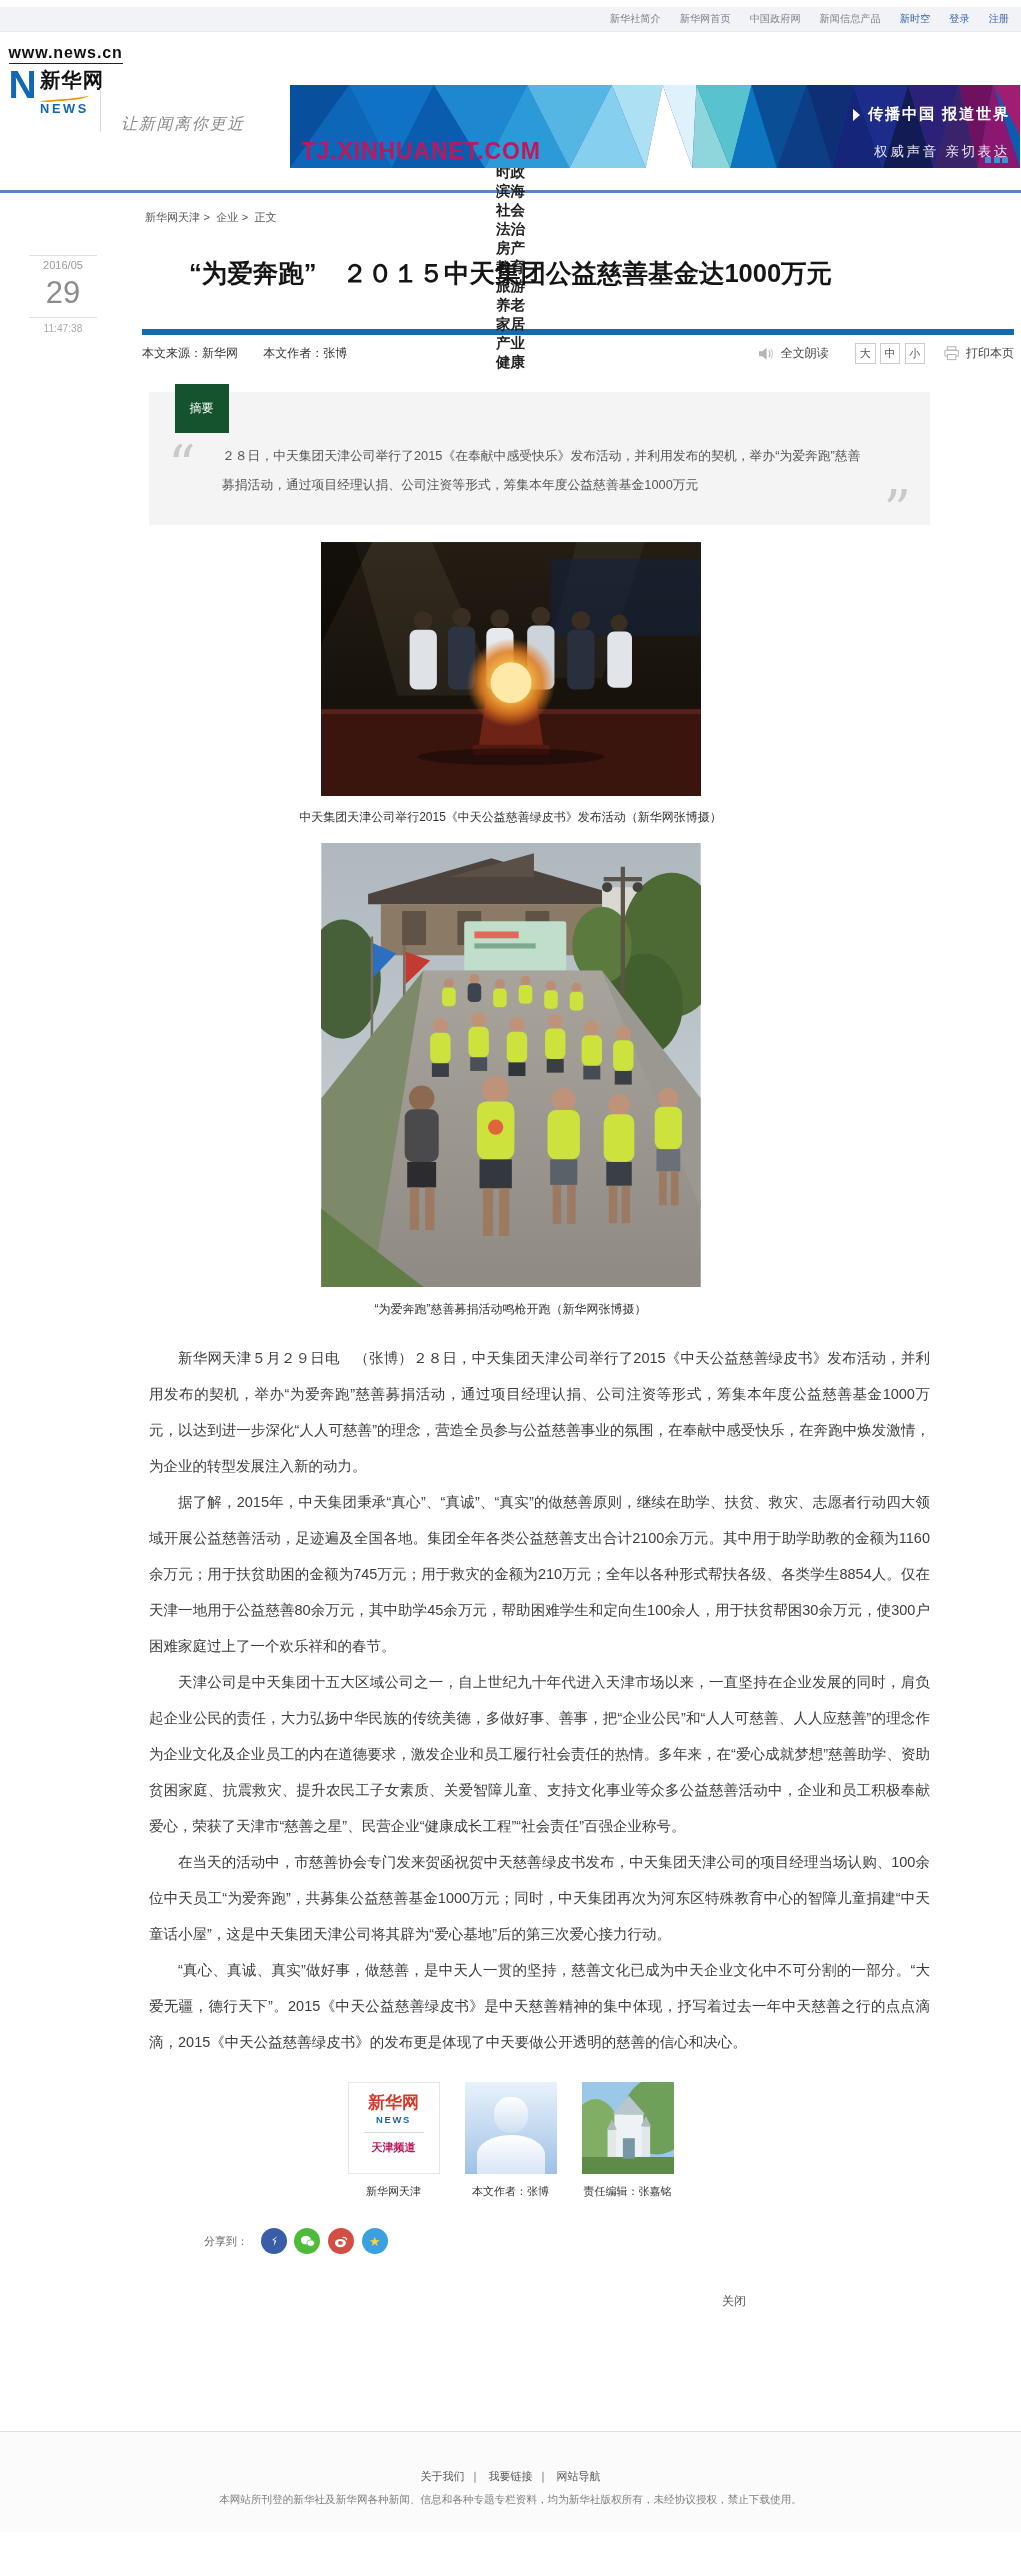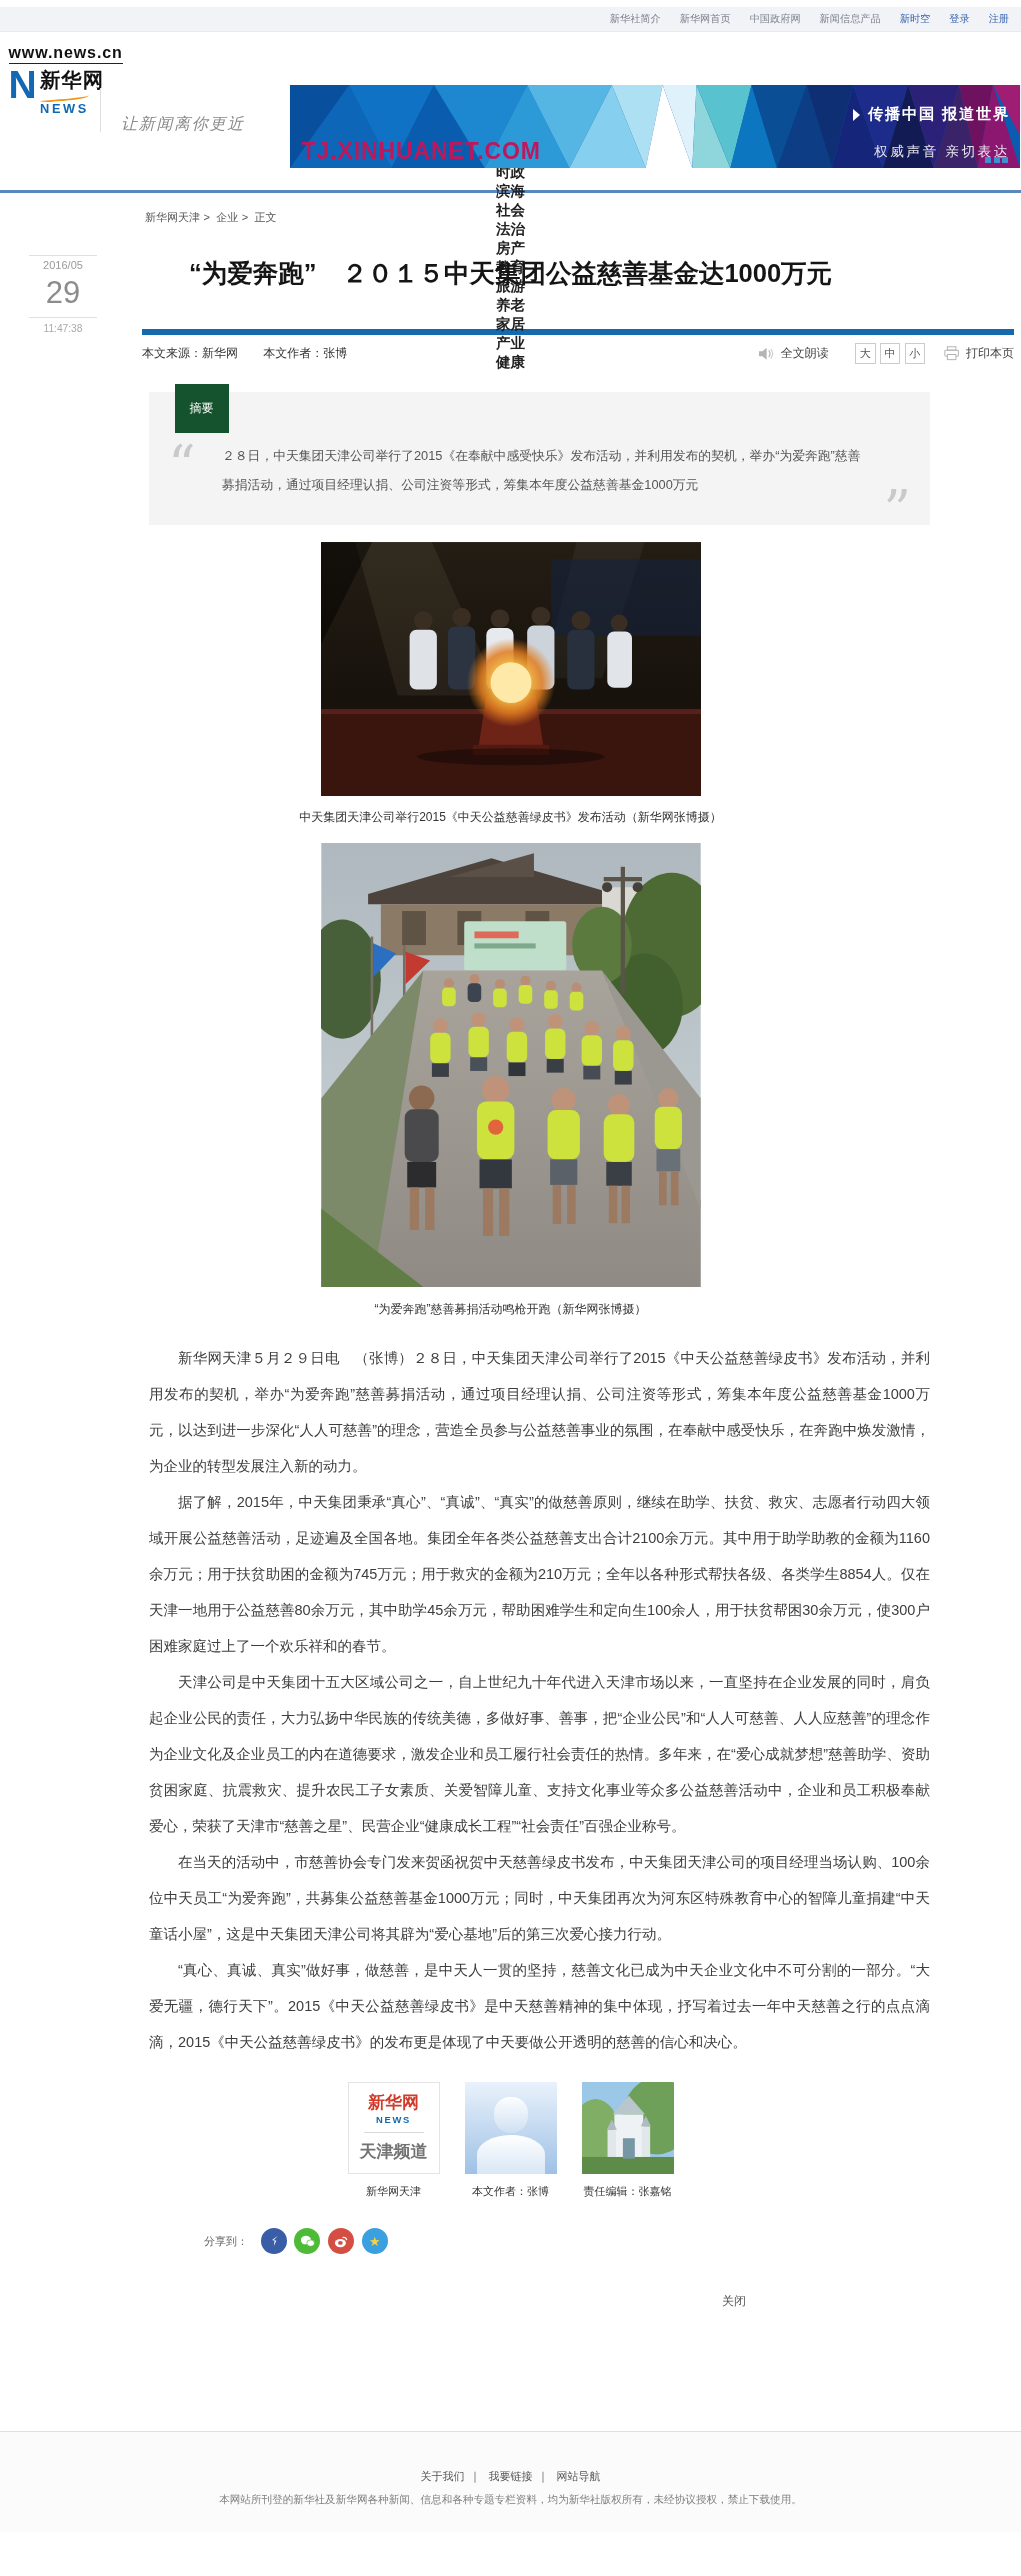--- a/index.html
+++ b/index.html
@@ -80,21 +80,21 @@
   .article-body p { font-size:14.5px; line-height:36px; color:#3d3d3d; text-indent:2em; text-align:justify; }
   
   .credits { margin-top:22px; display:flex; justify-content:center; gap:22px; }
   .credit-card { width:95px; text-align:center; }
   .credit-img { width:92px; height:92px; margin:0 auto; border:0.9px solid #e4e4e4; background:#fff; overflow:hidden; position:relative; }
   .credit-label { margin-top:10.2px; font-size:11px; color:#333; white-space:nowrap; }
   .mini-logo { padding-top:8.5px; }
   .mini-logo .cn { color:#d23a2a; font-weight:bold; font-size:17px; }
   .mini-logo .en { color:#1268b3; font-weight:bold; font-size:9.4px; letter-spacing:1.7px; }
   .mini-logo .rule { width:60px; height:0.9px; background:#d9d9d9; margin:6.8px auto; }
-  .mini-logo .ch { color:#737373; font-weight:bold; font-size:17px; }
+  .mini-logo .ch { color:#be185d; font-weight:bold; font-size:11px; }
   .avatar-box { width:100%; height:100%; background:linear-gradient(180deg,#e9f2fb 0%,#9fc1e6 100%); position:relative; }
   .avatar-head { position:absolute; left:29px; top:15.3px; width:34px; height:36px; background:linear-gradient(180deg,#fdfeff,#cfe0f2); border-radius:45% 45% 48% 48%; }
   .avatar-body { position:absolute; left:12px; top:53px; width:68px; height:39px; background:linear-gradient(180deg,#ffffff,#d8e6f5); border-radius:50% 50% 0 0; }
   
   .share-row { margin:29px 16px 0 204px; display:flex; align-items:center; }
   .share-label { font-size:11px; color:#666; margin-right:5.1px; }
   .share-icon { width:26px; height:26px; border-radius:50%; margin-left:7.7px; display:inline-flex;
     align-items:center; justify-content:center; color:#fff; font-size:12.8px; font-weight:bold; cursor:pointer; }
   .si-tqq { background:#3a5da8; } .si-wechat { background:#4dba38; } .si-weibo { background:#d54e44; } .si-qzone { background:#3aa0e0; color:#ffd43a; }
   .close-link { margin:39px 0 0 722px; display:inline-block; font-size:12px; color:#555; text-decoration:none; }

